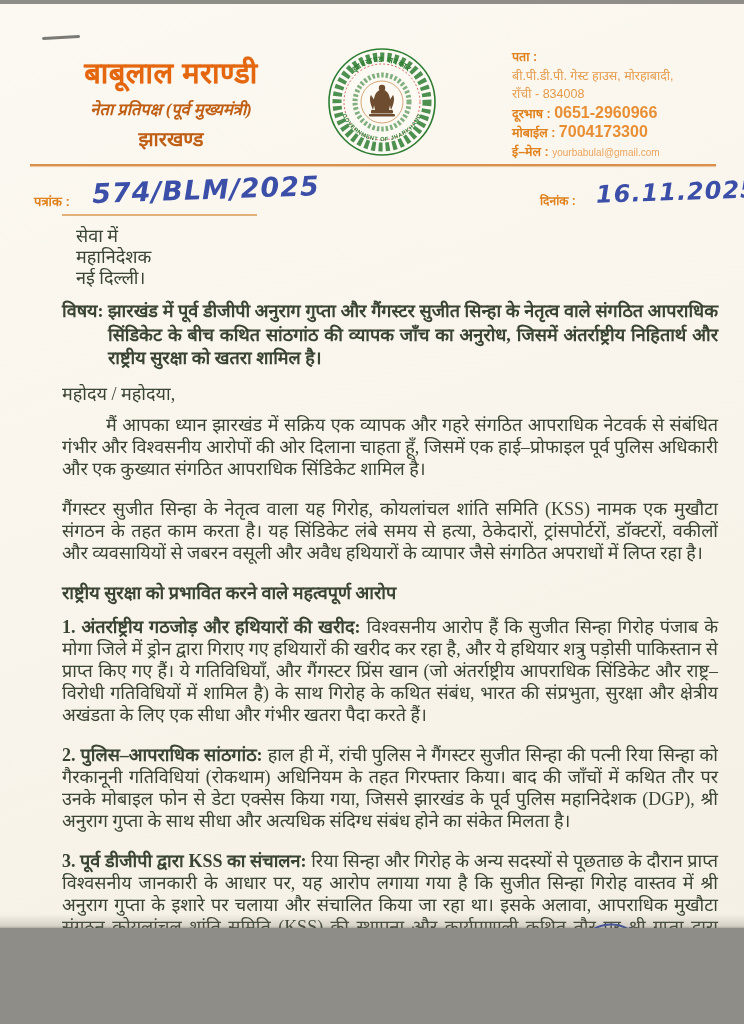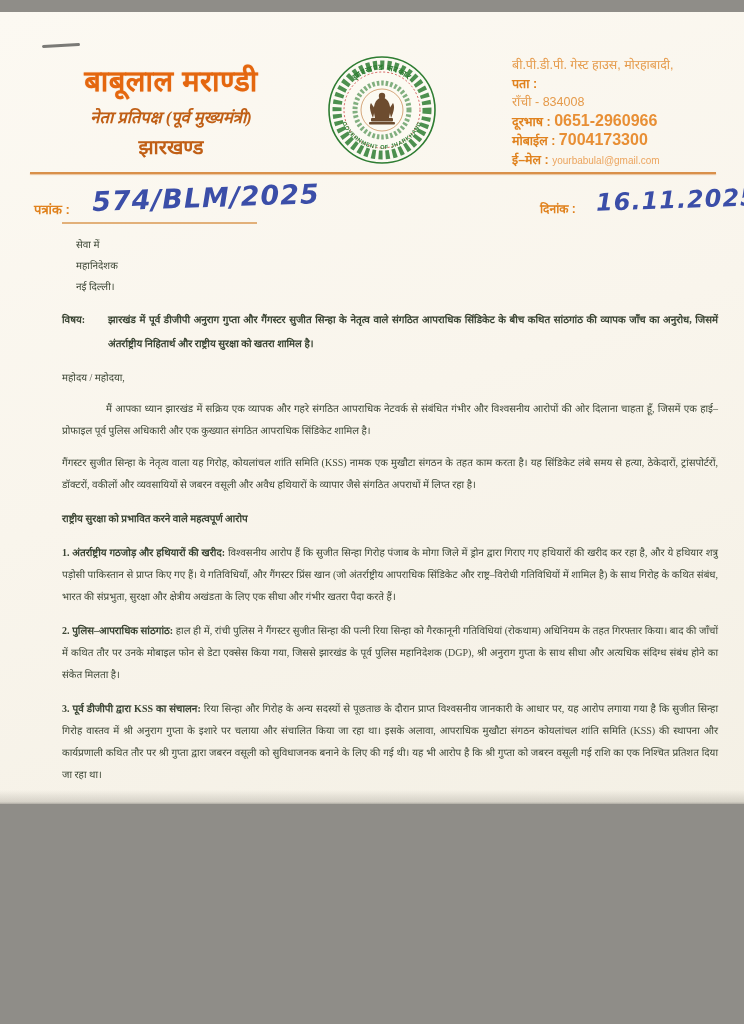--- a/index.html
+++ b/index.html
@@ -1,19 +1,19 @@
 <!DOCTYPE html>
 <html><head>
 <meta charset="utf-8">
 <style>
   html,body{margin:0;padding:0;background:#8f8d88;}
   .page{
     position:relative;
-    width:744px;height:792px;
-    margin:12px auto;
+    width:744px;height:924px;
+    margin:4px auto;
     background:linear-gradient(160deg,#fcf9f2 0%,#f9f5ec 50%,#f4f0e5 100%);
     font-family:"Liberation Serif","DejaVu Serif",serif;
     color:#3a4433;
     overflow:hidden;
     box-sizing:border-box;
   }
   .page::after{
     content:"";position:absolute;left:0;right:0;bottom:0;height:14px;
     background:linear-gradient(to bottom,rgba(0,0,0,0) 0%,rgba(120,115,105,0.25) 85%,rgba(90,88,82,0.45) 100%);
     pointer-events:none;
@@ -55,21 +55,21 @@
     color:#3b4ea8;font-family:"DejaVu Sans",sans-serif;
     font-style:italic;font-weight:bold;letter-spacing:1px;
   }
   .ref-value{position:absolute;left:92px;top:0px;font-size:27px;transform:rotate(-2deg);}
   .ref-underline{position:absolute;left:62px;top:40px;width:195px;height:2px;background:#e2b079;}
   .date-label{position:absolute;left:540px;top:18px;font-size:12px;color:#e0821e;font-weight:bold;}
   .date-value{position:absolute;left:596px;top:4px;font-size:24px;transform:rotate(-2deg);white-space:nowrap;}
   
   .content{
     position:absolute;left:62px;right:26px;top:222px;
-    font-size:10px;line-height:22px;text-align:justify;
+    font-size:18px;line-height:22px;text-align:justify;
   }
   .recipient{margin-left:14px;line-height:21px;text-align:left;}
   .subject{display:flex;margin-top:11px;font-weight:bold;line-height:23.5px;}
   .subject .subj-label{flex:0 0 46px;}
   .subject .subj-text{flex:1;text-align:justify;}
   .greeting{margin-top:12px;text-align:left;}
   .para{margin-top:9px;}
   .para.indent{text-indent:44px;}
   .section-heading{margin-top:12px;font-weight:bold;text-align:left;}
   .point{margin-top:12px;}
@@ -115,22 +115,22 @@
         <text font-size="8" font-weight="bold" fill="#2e7d32" letter-spacing="1" font-family="Liberation Sans,DejaVu Sans,sans-serif">
           <textPath href="#arcTop" startOffset="50%" text-anchor="middle">झारखण्ड सरकार</textPath>
         </text>
         <text font-size="5.6" font-weight="bold" fill="#2e7d32" letter-spacing="0.6" font-family="Liberation Sans,DejaVu Sans,sans-serif">
           <textPath href="#arcBottom" startOffset="50%" text-anchor="middle">GOVERNMENT OF JHARKHAND</textPath>
         </text>
       </svg>
     </div>
 
     <div class="lh-right">
+      <div><span class="lbl">पता :</span></div>
       <div>बी.पी.डी.पी. गेस्ट हाउस, मोरहाबादी,</div>
-      <div><span class="lbl">पता :</span></div>
       <div>राँची - 834008</div>
       <div><span class="lbl">दूरभाष :</span> <span class="num">0651-2960966</span></div>
       <div><span class="lbl">मोबाईल :</span> <span class="num">7004173300</span></div>
       <div><span class="lbl">ई–मेल :</span> <span class="email-val">yourbabulal@gmail.com</span></div>
     </div>
   </header>
 
   <div class="divider"></div>
 
   <div class="ref-row">

